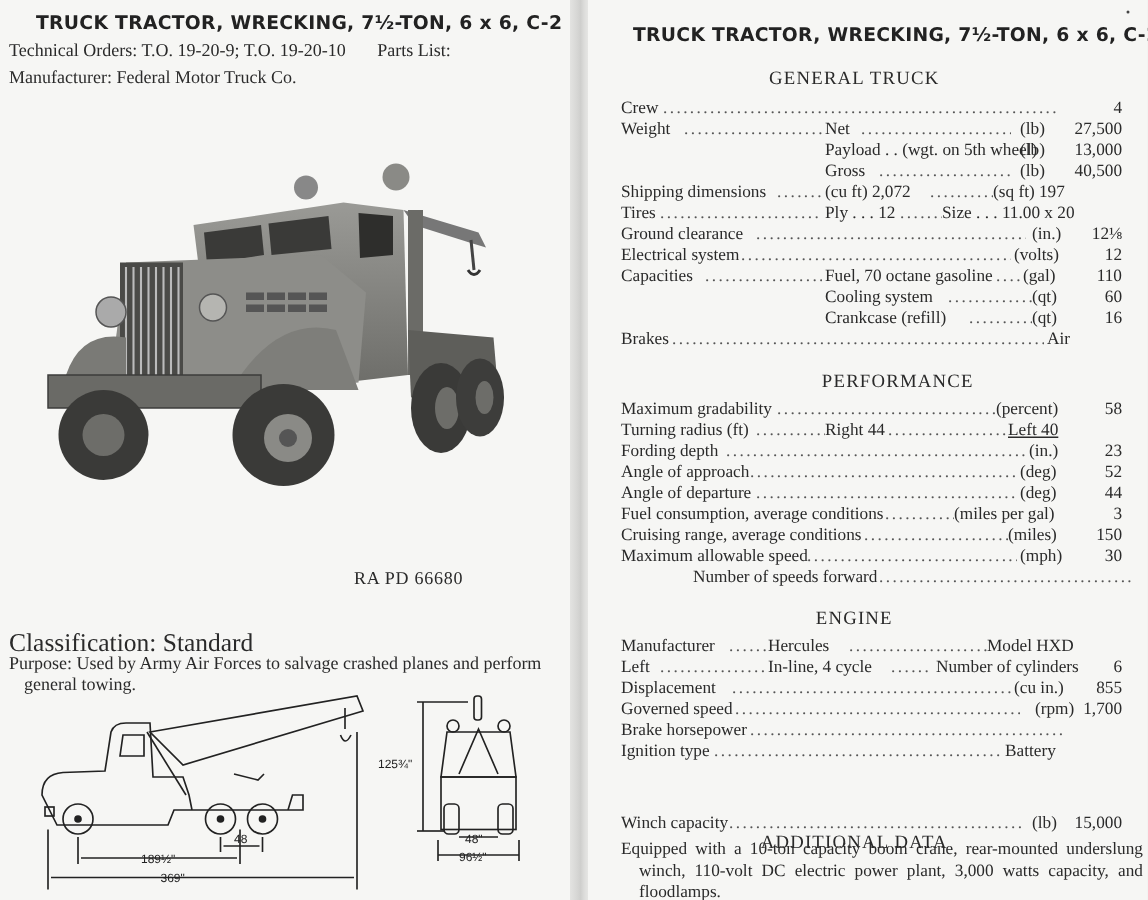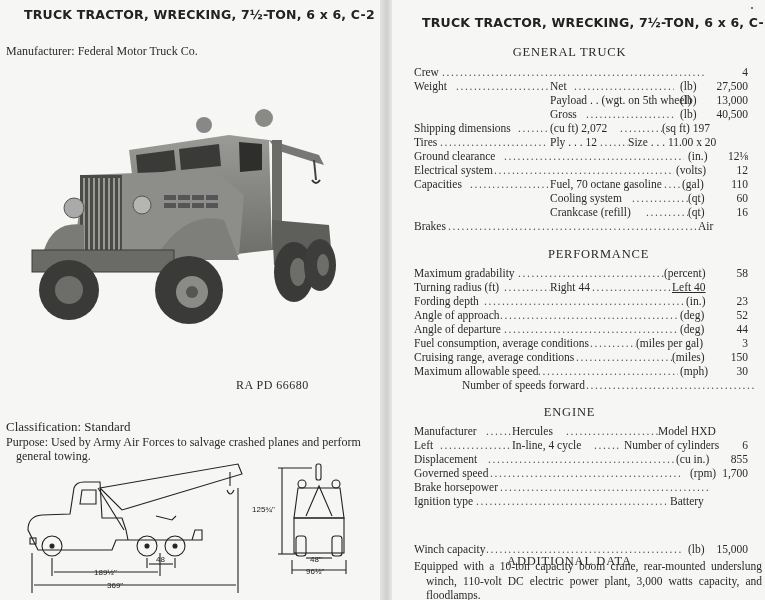--- a/index.html
+++ b/index.html
@@ -28,21 +28,21 @@
   }
   .left-title { left: 24px; top: 7px; }
   .right-title { left: 30px; top: 15px; }
   .meta { position: absolute; font-size: 12px; white-space: nowrap; }
   .meta .gap { display: inline-block; width: 18px; }
 
   .photo {
     position: absolute; left: 14px; top: 100px; width: 330px; height: 235px;
   }
   .caption { position: absolute; left: 236px; top: 378px; font-size: 12px; letter-spacing: 0.5px; }
-  .classification { position: absolute; left: 6px; top: 419px; font-size: 13px; }
+  .classification { position: absolute; left: 6px; top: 419px; font-size: 17px; }
   .purpose { position: absolute; left: 6px; top: 435px; width: 345px; font-size: 12px; line-height: 14px; text-indent: 0; padding-left: 10px; text-indent: -10px; }
 
   .side-diagram { position: absolute; left: 12px; top: 458px; width: 232px; height: 140px; }
   .front-diagram { position: absolute; left: 252px; top: 458px; width: 100px; height: 120px; }
 
   
   .section-head {
     position: absolute; left: 0; width: 355px; text-align: center;
     font-size: 12.5px; letter-spacing: 0.8px;
   }
@@ -59,20 +59,25 @@
   .row .unit { position: absolute; top: 0; text-align: right; }
   .row .val { position: absolute; right: 0; top: 0; text-align: right; }
   .para { position: absolute; left: 22px; width: 336px; font-size: 11.5px; line-height: 14.5px; padding-left: 12px; text-indent: -12px; text-align: justify; }
   .speck { position: absolute; width: 2px; height: 2px; background: #444; border-radius: 50%; }
 </style>
 </head>
 <body>
 
 <div class="page page-left">
   <div class="title left-title">TRUCK TRACTOR, WRECKING, 7½-TON, 6 x 6, C-2</div>
+  <div class="meta" style="left:6px; top:26px;">
+    <span>Technical Orders:</span>
+    <span>T.O. 19-20-9; T.O. 19-20-10</span><span class="gap"></span>
+    <span>Parts List:</span>
+  </div>
   <div class="meta" style="left:6px; top:44px;">
     <span>Manufacturer:</span>
     <span>Federal Motor Truck Co.</span>
   </div>
 
   <svg class="photo" viewBox="0 0 330 235">
     <defs>
       <linearGradient id="bodyG" x1="0" y1="0" x2="0" y2="1">
         <stop offset="0" stop-color="#9a9a96"></stop>
           <stop offset="1" stop-color="#6e6e6a"></stop>

